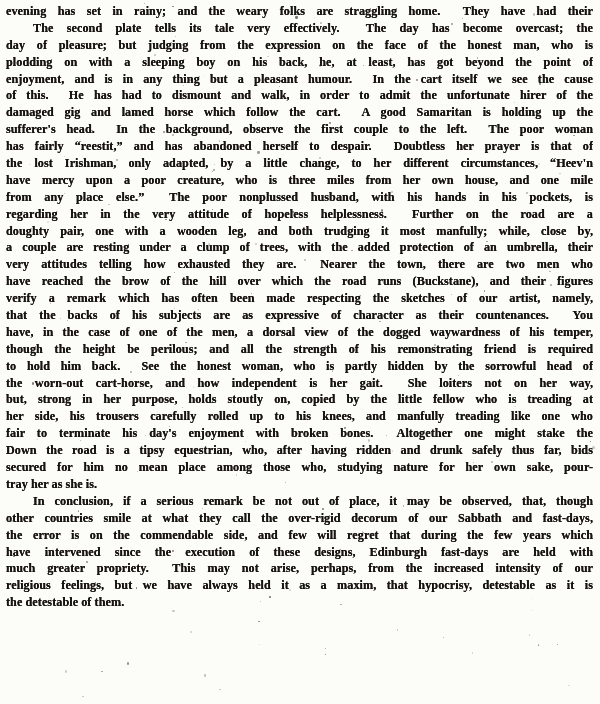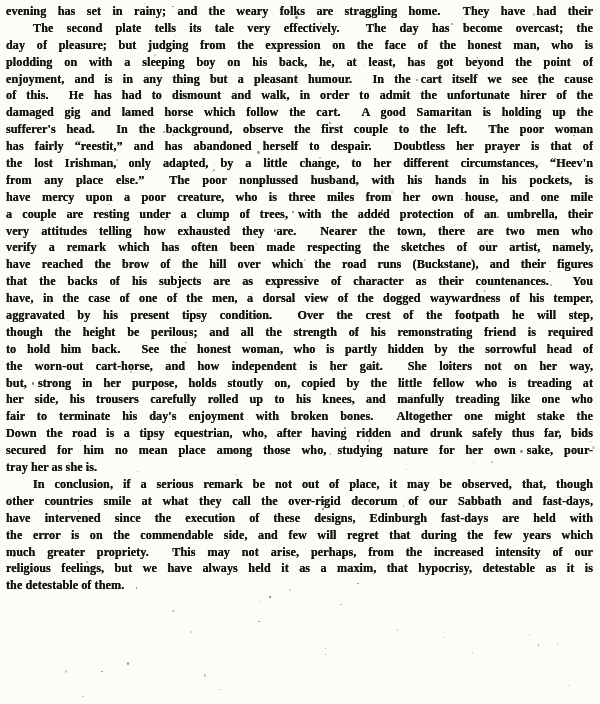--- a/index.html
+++ b/index.html
@@ -57,45 +57,46 @@
       <div class="ln">evening has set in rainy; and the weary folks are straggling home.&nbsp; They have had their</div>
       <div class="ln indent">The second plate tells its tale very effectively.&nbsp; The day has become overcast; the</div>
       <div class="ln">day of pleasure; but judging from the expression on the face of the honest man, who is</div>
       <div class="ln">plodding on with a sleeping boy on his back, he, at least, has got beyond the point of</div>
       <div class="ln">enjoyment, and is in any thing but a pleasant humour.&nbsp; In the cart itself we see the cause</div>
       <div class="ln">of this.&nbsp; He has had to dismount and walk, in order to admit the unfortunate hirer of the</div>
       <div class="ln">damaged gig and lamed horse which follow the cart.&nbsp; A good Samaritan is holding up the</div>
       <div class="ln">sufferer's head.&nbsp; In the background, observe the first couple to the left.&nbsp; The poor woman</div>
       <div class="ln">has fairly “reestit,” and has abandoned herself to despair.&nbsp; Doubtless her prayer is that of</div>
       <div class="ln">the lost Irishman, only adapted, by a little change, to her different circumstances, “Heev'n</div>
+      <div class="ln">have mercy upon a poor creature, who is three miles from her own house, and one mile</div>
       <div class="ln">from any place else.”&nbsp; The poor nonplussed husband, with his hands in his pockets, is</div>
-      <div class="ln">have mercy upon a poor creature, who is three miles from her own house, and one mile</div>
+      <div class="ln">regarding her in the very attitude of hopeless helplessness.&nbsp; Further on the road are a</div>
+      <div class="ln">doughty pair, one with a wooden leg, and both trudging it most manfully; while, close by,</div>
       <div class="ln">a couple are resting under a clump of trees, with the added protection of an umbrella, their</div>
       <div class="ln">very attitudes telling how exhausted they are.&nbsp; Nearer the town, there are two men who</div>
+      <div class="ln">have reached the brow of the hill over which the road runs (Buckstane), and their figures</div>
       <div class="ln">verify a remark which has often been made respecting the sketches of our artist, namely,</div>
-      <div class="ln">have reached the brow of the hill over which the road runs (Buckstane), and their figures</div>
       <div class="ln">that the backs of his subjects are as expressive of character as their countenances.&nbsp; You</div>
       <div class="ln">have, in the case of one of the men, a dorsal view of the dogged waywardness of his temper,</div>
-      <div class="ln">aggravated by his present tipsy condition.&nbsp; Over the crest of the footpath he will step,</div>
       <div class="ln">though the height be perilous; and all the strength of his remonstrating friend is required</div>
       <div class="ln">to hold him back.&nbsp; See the honest woman, who is partly hidden by the sorrowful head of</div>
       <div class="ln">the worn-out cart-horse, and how independent is her gait.&nbsp; She loiters not on her way,</div>
       <div class="ln">but, strong in her purpose, holds stoutly on, copied by the little fellow who is treading at</div>
       <div class="ln">her side, his trousers carefully rolled up to his knees, and manfully treading like one who</div>
       <div class="ln">fair to terminate his day's enjoyment with broken bones.&nbsp; Altogether one might stake the</div>
       <div class="ln">Down the road is a tipsy equestrian, who, after having ridden and drunk safely thus far, bids</div>
       <div class="ln">secured for him no mean place among those who, studying nature for her own sake, pour-</div>
       <div class="ln end">tray her as she is.</div>
     </div>
 
     <div>
       <div class="ln indent">In conclusion, if a serious remark be not out of place, it may be observed, that, though</div>
       <div class="ln">other countries smile at what they call the over-rigid decorum of our Sabbath and fast-days,</div>
+      <div class="ln">the error is on the commendable side, and few will regret that during the few years which</div>
       <div class="ln">have intervened since the execution of these designs, Edinburgh fast-days are held with</div>
-      <div class="ln">the error is on the commendable side, and few will regret that during the few years which</div>
       <div class="ln">much greater propriety.&nbsp; This may not arise, perhaps, from the increased intensity of our</div>
       <div class="ln">religious feelings, but we have always held it as a maxim, that hypocrisy, detestable as it is</div>
       <div class="ln end">the detestable of them.</div>
     </div>
 
   </div>
 
   <div class="noise">
       <i style="left: 362.3px; top: 531.2px; width: 0.88px; height: 1.23px; opacity: 0.3;"></i>
       <i style="left: 450.7px; top: 294.2px; width: 1.05px; height: 0.99px; opacity: 0.48;"></i>

